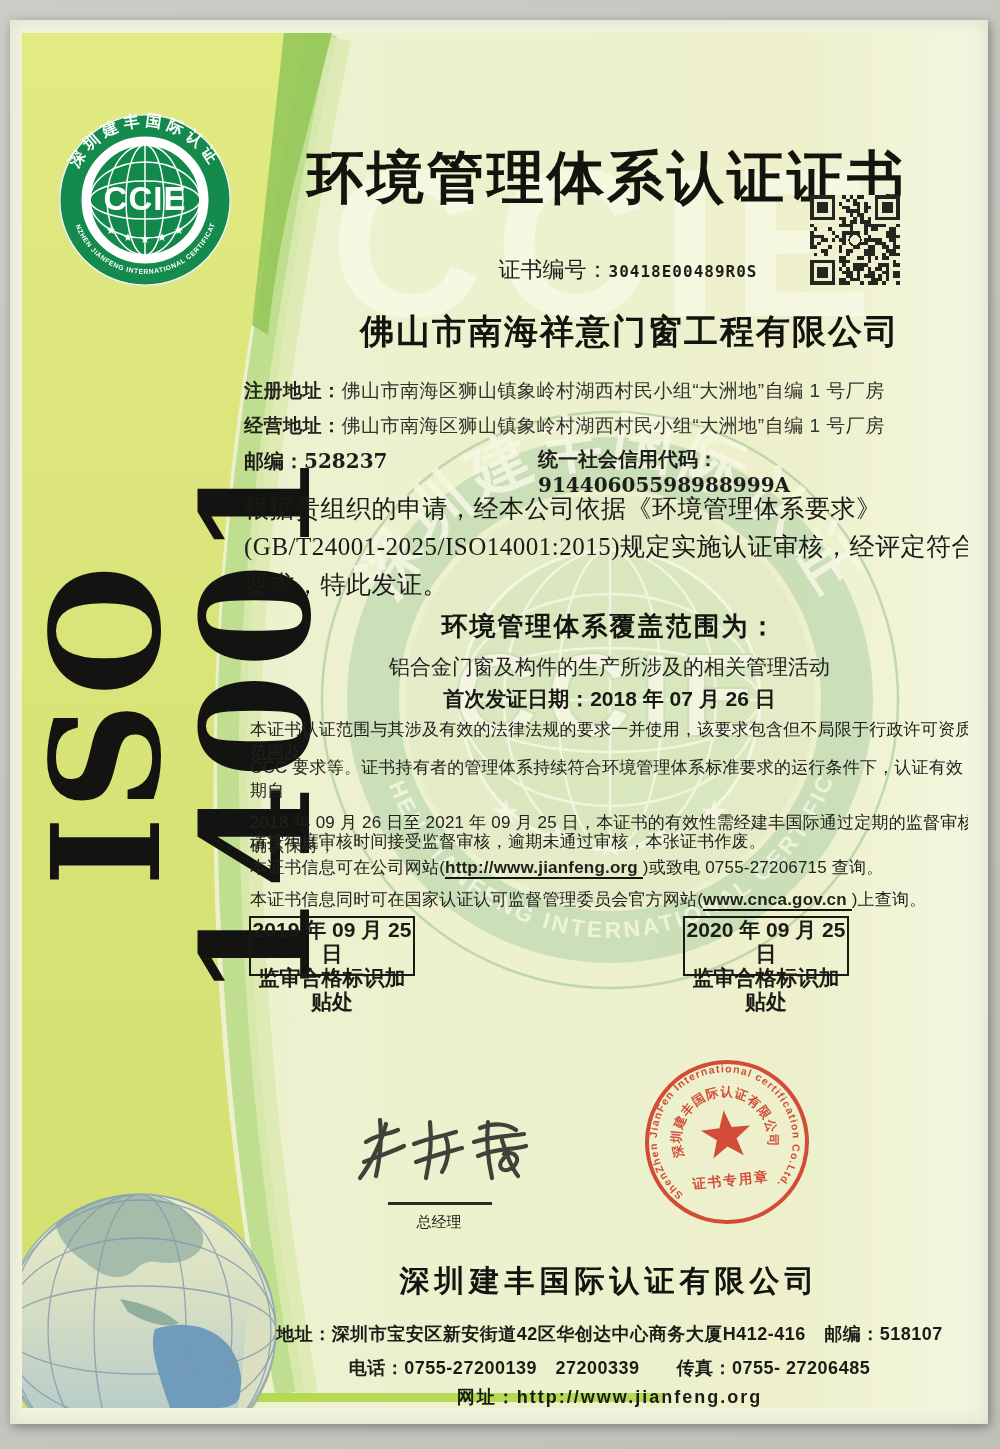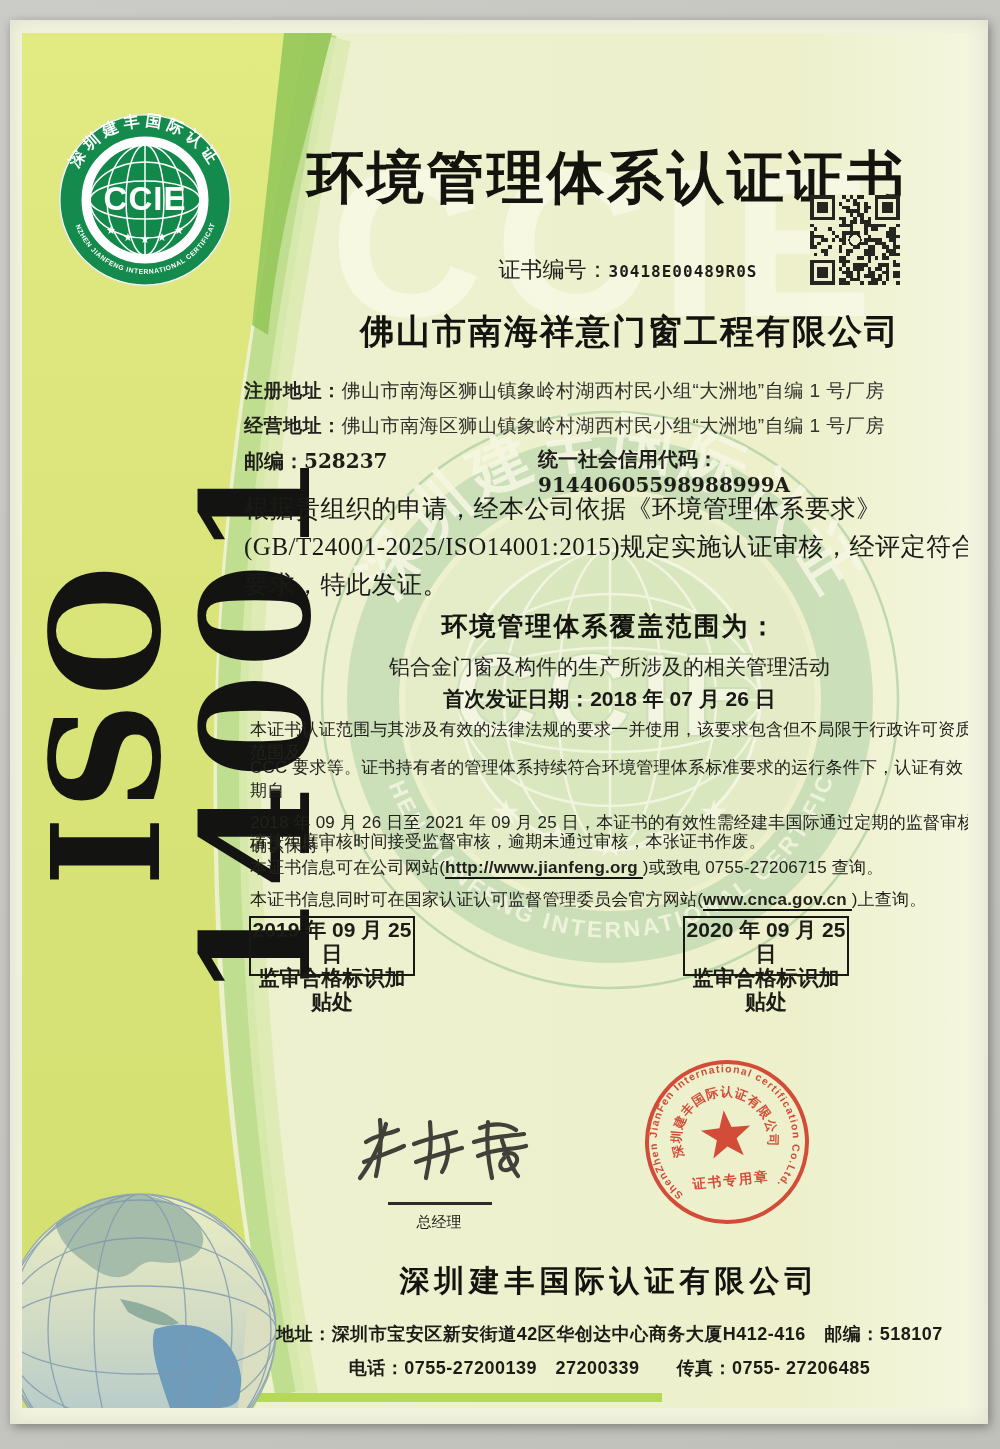--- a/index.html
+++ b/index.html
@@ -482,15 +482,16 @@
         <textPath href="#sealCn" startOffset="50%" text-anchor="middle">深圳建丰国际认证有限公司</textPath>
       </text>
       <polygon fill="#cf3a28" points="87,55 93.1,72.6 111.7,73 96.9,84.2 102.3,102 87,91.4 71.7,102 77.1,84.2 62.3,73 80.9,72.6"></polygon>
       <text x="87" y="130" text-anchor="middle" font-size="13.5" font-weight="bold" fill="#cf3a28" letter-spacing="2">证书专用章</text>
     </g>
   </svg>
 
   <div class="abs center-col issuer-name z5">深圳建丰国际认证有限公司</div>
   <div class="abs center-col issuer-line z5" style="top:1289px">地址：深圳市宝安区新安街道42区华创达中心商务大厦H412-416　邮编：518107</div>
   <div class="abs center-col issuer-line z5" style="top:1323px">电话：0755-27200139　27200339　　传真：0755- 27206485</div>
+  <div class="abs center-col issuer-line z5" style="top:1352px;letter-spacing:2px">网址：http://www.jianfeng.org</div>
 
 </div>
 </div>
 
 </body></html>

